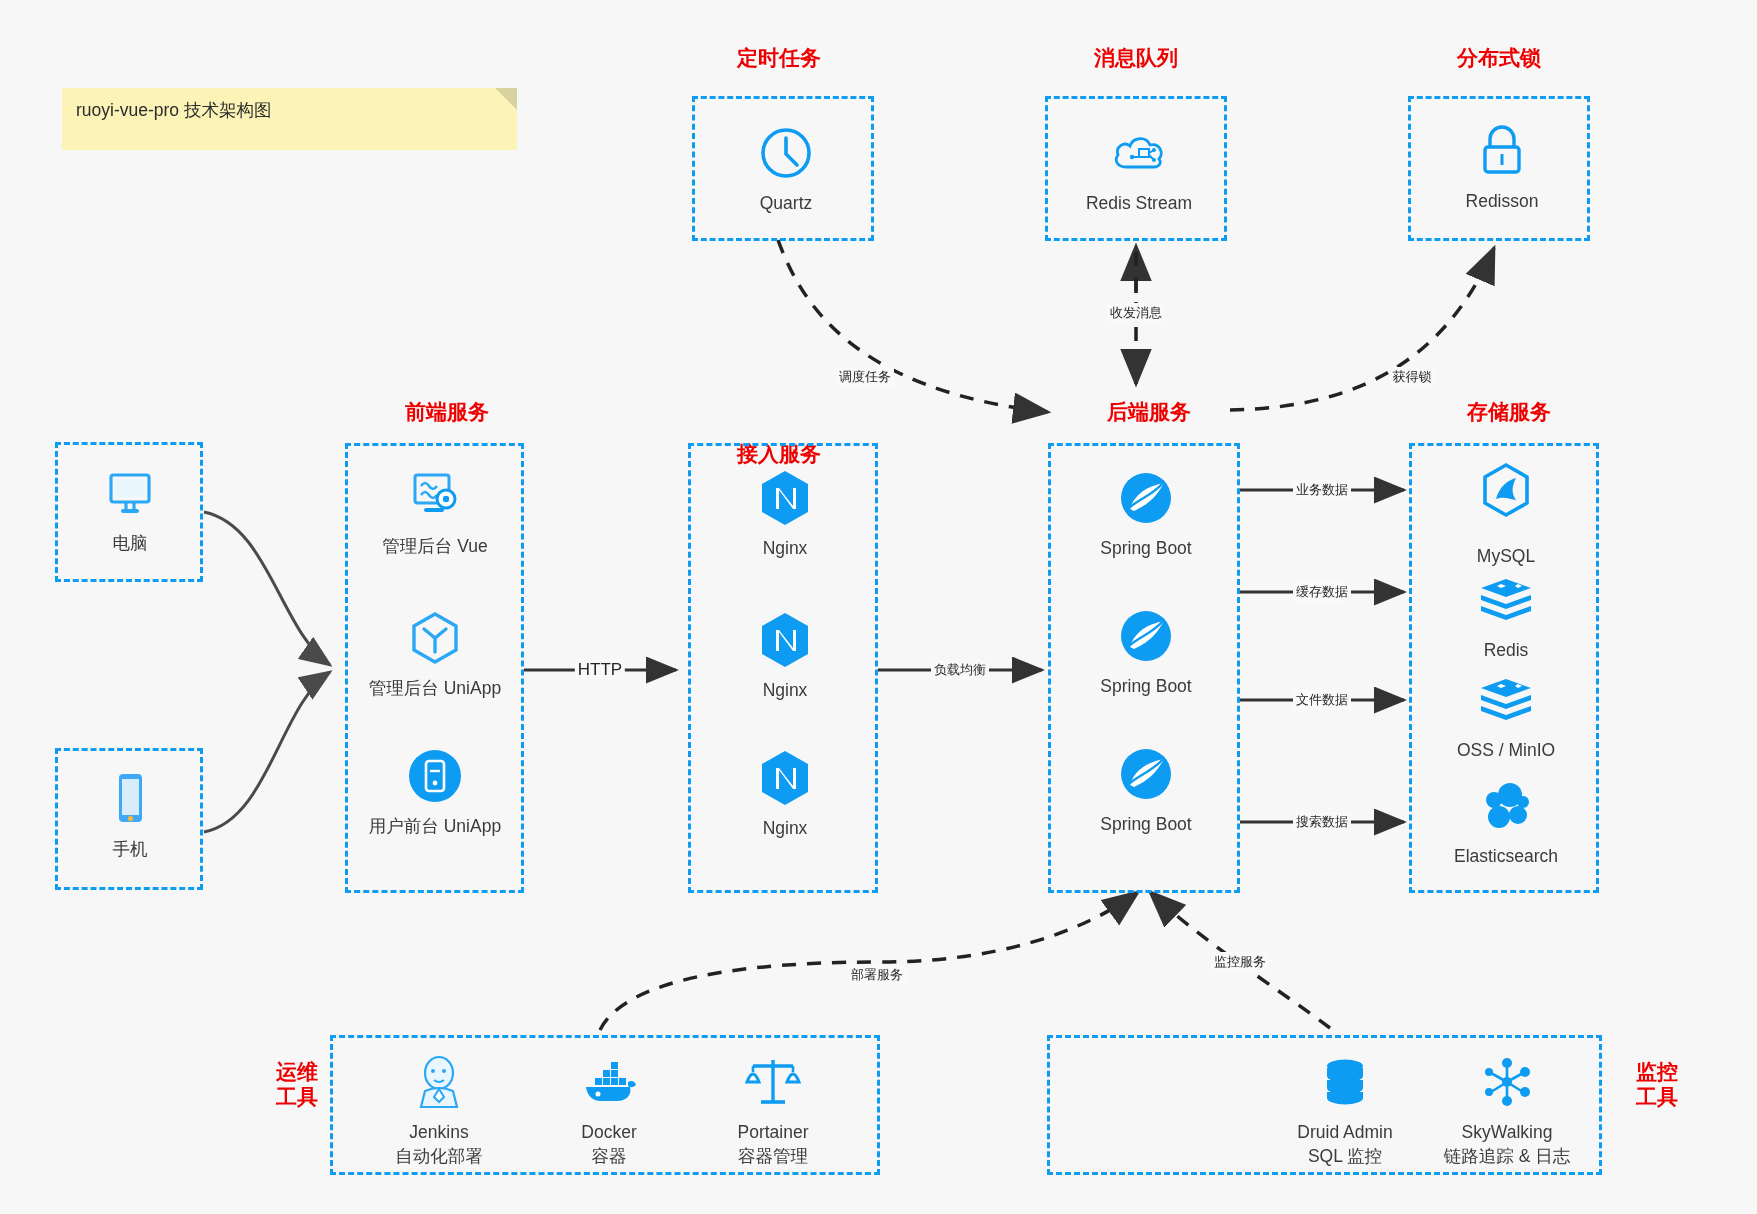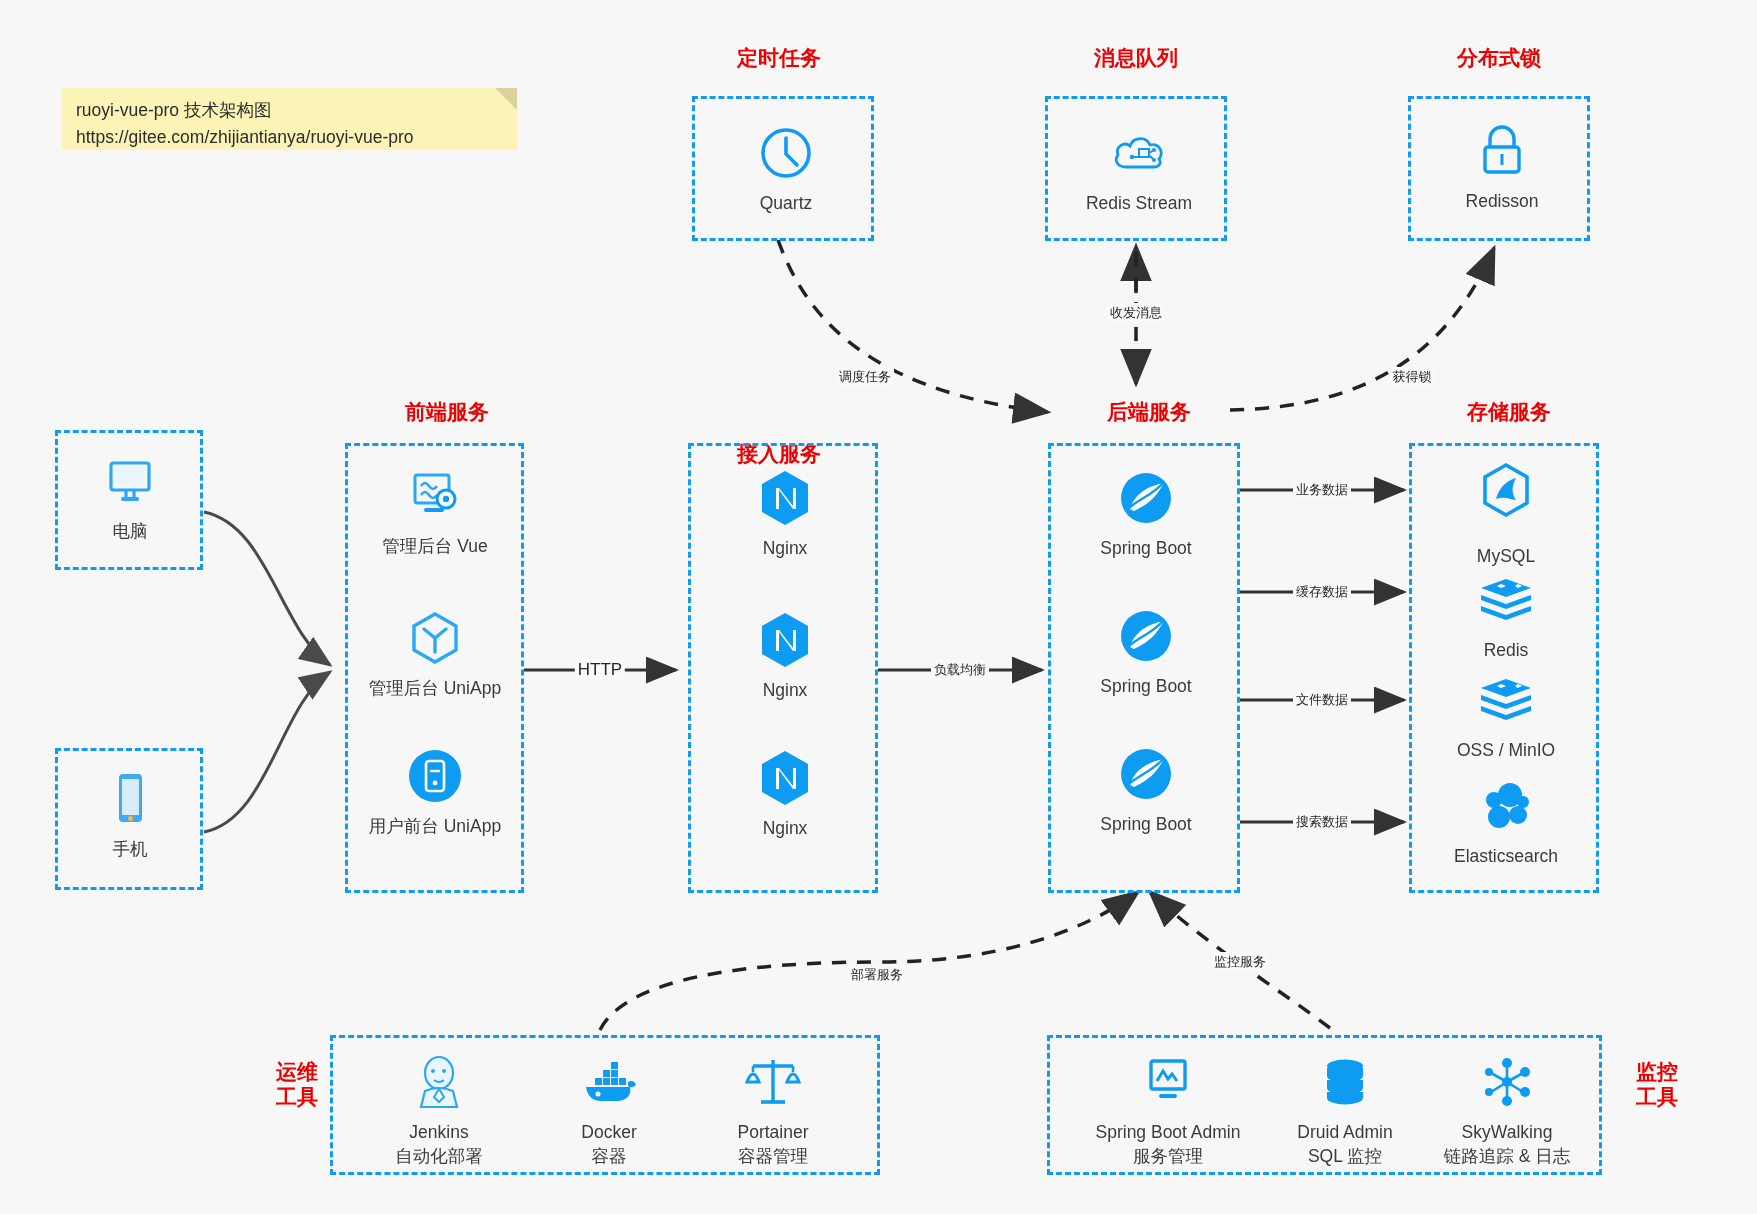--- a/index.html
+++ b/index.html
@@ -134,21 +134,20 @@
     <line x1="1240" y1="822" x2="1404" y2="822" stroke="#333" stroke-width="3" marker-end="url(#ah)"></line>
 
     <path d="M600,1030 C620,990 700,962 880,962 C1020,962 1100,920 1138,892" fill="none" stroke="#222" stroke-width="3.5" stroke-dasharray="14 11" marker-end="url(#ah)"></path>
 
     <path d="M1330,1028 C1280,990 1200,940 1150,892" fill="none" stroke="#222" stroke-width="3.5" stroke-dasharray="14 11" marker-end="url(#ah)"></path>
   </svg>
 
   <div class="note">
     <div class="fold"></div>
     <div>ruoyi-vue-pro 技术架构图</div>
-    <div>https://gitee.com/zhijiantianya/ruoyi-vue-pro</div>
   </div>
 
   <div class="gtitle" style="left:700px; top:46px; width:158px;">定时任务</div>
   <div class="gbox" style="left:692px; top:96px; width:182px; height:145px;">
     <div class="node" style="left:7px; top:24px;">
       <div class="ico">
         <svg width="56" height="56" viewBox="0 0 56 56">
           <circle cx="28" cy="28" r="23" fill="none" stroke="#0d9cf2" stroke-width="3.6"></circle>
           <path d="M28 13 L28 29 L39 40" fill="none" stroke="#0d9cf2" stroke-width="3.6" stroke-linecap="round" stroke-linejoin="round"></path>
         </svg>
@@ -181,21 +180,21 @@
         <svg width="50" height="56" viewBox="0 0 50 56">
           <path d="M13 24 L13 16 A12 12 0 0 1 37 16 L37 24" fill="none" stroke="#0d9cf2" stroke-width="3.4"></path>
           <rect x="8" y="24" width="34" height="25" rx="3" fill="none" stroke="#0d9cf2" stroke-width="3.4"></rect>
           <line x1="25" y1="31" x2="25" y2="42" stroke="#0d9cf2" stroke-width="3"></line>
         </svg>
       </div>
       <div class="lbl">Redisson</div>
     </div>
   </div>
 
-  <div class="gbox" style="left:55px; top:430px; width:148px; height:140px;padding-left:20px;">
+  <div class="gbox" style="left:55px; top:442px; width:148px; height:140px;padding-left:20px;">
     <div class="node" style="left:-12px; top:18px;">
       <div class="ico">
         <svg width="56" height="52" viewBox="0 0 56 52">
           <rect x="9" y="8" width="38" height="27" rx="2.5" fill="none" stroke="#2aa8f6" stroke-width="3.2"></rect>
           <rect x="13" y="12" width="30" height="18" fill="#eaf6fe"></rect>
           <path d="M24 35 L24 42 M32 35 L32 42" stroke="#2aa8f6" stroke-width="3.2"></path>
           <rect x="19" y="42" width="18" height="4" rx="2" fill="#2aa8f6"></rect>
         </svg>
       </div>
       <div class="lbl">电脑</div>
@@ -418,31 +417,20 @@
       <div class="lbl">Portainer</div>
       <div class="lbl2">容器管理</div>
     </div>
   </div>
 
   <div class="gtitle" style="left:1618px; top:1060px; width:78px;">
     <div>监控</div>
     <div>工具</div>
   </div>
   <div class="gbox" style="left:1047px; top:1035px; width:555px; height:140px;">
-    <div class="node" style="left:18px; top:14px; width:200px;">
-      <div class="ico">
-        <svg width="58" height="52" viewBox="0 0 58 52">
-          <rect x="12" y="5" width="34" height="28" rx="2" fill="none" stroke="#0d9cf2" stroke-width="3.4"></rect>
-          <path d="M18 25 l6 -10 l5 8 l4 -5 l5 7" fill="none" stroke="#0d9cf2" stroke-width="3"></path>
-          <rect x="20" y="38" width="18" height="4" rx="2" fill="#0d9cf2"></rect>
-        </svg>
-      </div>
-      <div class="lbl">Spring Boot Admin</div>
-      <div class="lbl2">服务管理</div>
-    </div>
     <div class="node" style="left:205px; top:14px; width:180px;">
       <div class="ico">
         <svg width="54" height="52" viewBox="0 0 54 52">
           <ellipse cx="27" cy="10" rx="18" ry="6.5" fill="#0d9cf2"></ellipse>
           <path d="M9 12 v8 a18 6.5 0 0 0 36 0 v-8" fill="#0d9cf2"></path>
           <path d="M9 24 v8 a18 6.5 0 0 0 36 0 v-8" fill="#0d9cf2"></path>
           <path d="M9 36 v6 a18 6.5 0 0 0 36 0 v-6" fill="#0d9cf2"></path>
         </svg>
       </div>
       <div class="lbl">Druid Admin</div>

